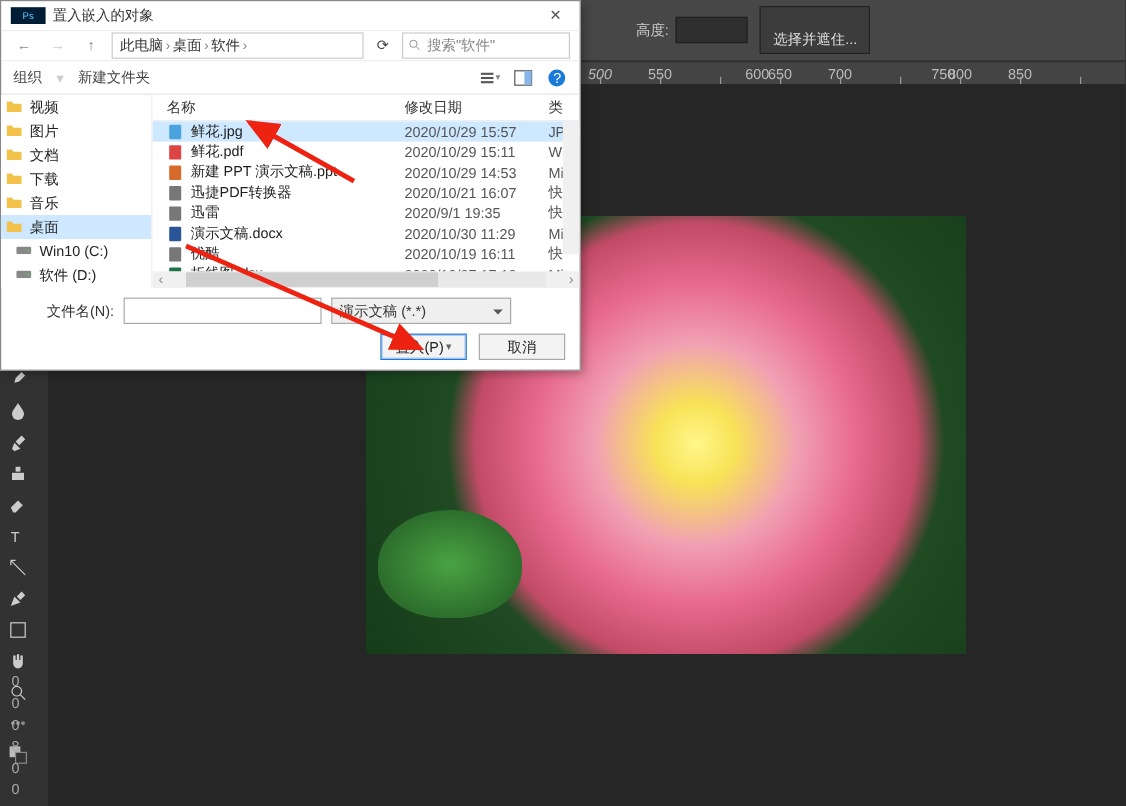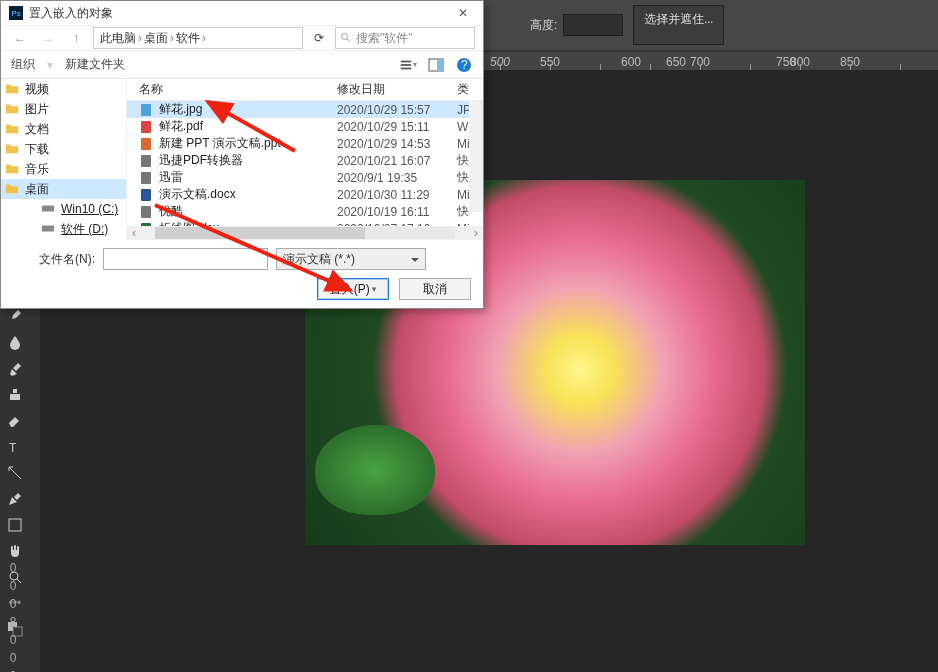--- a/index.html
+++ b/index.html
@@ -4,21 +4,21 @@
 <style>
 * { margin: 0; padding: 0; box-sizing: border-box; font-family: "Microsoft YaHei", "Segoe UI", sans-serif; font-size: 12px; }
 body { background: #323232; width: 938px; height: 672px; overflow: hidden; position: relative; }
 
 
 .ps-app { position: absolute; inset: 0; background: #323232; }
 .ps-topbar { height: 50px; background: #474747; display: flex; align-items: center; padding: 0 10px; gap: 10px; color: #ccc; }
 .ps-field { display: flex; align-items: center; gap: 6px; }
 .ps-field label { color: #ccc; }
 .ps-input { background: #2f2f2f; border: 1px solid #202020; width: 60px; height: 22px; color: #ccc; padding: 0 4px; }
-.ps-btn-dark { background: #3c3c3c; color: #ddd; border: 1px solid #222; padding: 5px 10px; height: 40px; font-family: Liberation Serif, serif; }
+.ps-btn-dark { background: #3c3c3c; color: #ddd; border: 1px solid #222; padding: 19px 10px; height: 40px; }
 
 .ps-ruler-h { position: absolute; top: 52px; left: 40px; right: 0; height: 18px; background: #444; color: #bbb; display: flex; align-items: flex-end; overflow: hidden; font-size: 10px; }
 .ps-ruler-h span { position: absolute; bottom: 1px; transform: translateX(-50%); }
 .ps-ruler-h .tick { position: absolute; bottom: 0; width: 1px; height: 6px; background: #999; }
 
 .ps-toolbar { position: absolute; left: 0; top: 300px; width: 30px; display: flex; flex-direction: column; gap: 4px; align-items: center; padding-top: 6px; }
 .ps-tool { width: 22px; height: 22px; display: flex; align-items: center; justify-content: center; color: #ccc; }
 .ps-tool svg { width: 16px; height: 16px; }
 
 .ps-side-ruler { position: absolute; left: 0; top: 560px; width: 26px; display: flex; flex-direction: column; gap: 2px; color: #aaa; font-size: 9px; align-items: center; }
@@ -45,21 +45,21 @@
 .dlg-toolbar { height: 28px; display: flex; align-items: center; gap: 12px; padding: 0 10px; color: #444; border-bottom: 1px solid #e5e5e5; }
 .toolbar-right { margin-left: auto; display: flex; align-items: center; gap: 10px; }
 .view-icon, .help-icon { width: 18px; height: 18px; display: flex; align-items: center; justify-content: center; }
 .help-icon { color: #1a7ad9; }
 
 .dlg-body { flex: 1; display: flex; overflow: hidden; }
 .sidebar { width: 126px; background: #fff; border-right: 1px solid #eee; overflow-y: auto; }
 .side-item { height: 20px; display: flex; align-items: center; padding-left: 4px; gap: 6px; color: #222; }
 .side-item.selected { background: #cde8ff; }
 .side-item svg { width: 14px; height: 12px; }
-.side-item.drive { padding-left: 40px; text-decoration: underline; }
+.side-item.drive { padding-left: 12px; }
 
 .file-pane { flex: 1; display: flex; flex-direction: column; overflow: hidden; }
 .file-head { height: 22px; display: flex; border-bottom: 1px solid #eee; color: #333; }
 .col-name-h { flex: 1; padding-left: 12px; display: flex; align-items: center; }
 .col-date-h { width: 120px; display: flex; align-items: center; margin-left: 20px; }
 .col-type-h { width: 26px; display: flex; align-items: center; }
 .file-list { flex: 1; overflow: hidden; position: relative; }
 .file-row { height: 17px; display: flex; align-items: center; padding-left: 12px; color: #222; }
 .file-row.selected { background: #cde8ff; }
 .file-row .fi { width: 14px; height: 14px; margin-right: 6px; display: inline-flex; align-items: center; justify-content: center; }
@@ -110,21 +110,21 @@
     <div class="ps-btn-dark">选择并遮住...</div>
   </div>
 
   <div class="ps-ruler-h" id="rulerH">
       <span style="left: 460px; font-style: italic;">500</span>
       <div class="tick" style="left: 460px;"></div>
       <span style="left: 510px;">550</span>
       <div class="tick" style="left: 510px;"></div>
       <span style="left: 560px; margin-left: 31px;">600</span>
       <div class="tick" style="left: 560px;"></div>
-      <span style="left: 636px;">650</span>
+      <span style="left: 610px;">650</span>
       <div class="tick" style="left: 610px;"></div>
       <span style="left: 660px;">700</span>
       <div class="tick" style="left: 660px;"></div>
       <span style="left: 746px;">750</span>
       <div class="tick" style="left: 710px;"></div>
       <span style="left: 760px;">800</span>
       <div class="tick" style="left: 760px;"></div>
       <span style="left: 810px;">850</span>
       <div class="tick" style="left: 810px;"></div>
       <span style="left: 909px;">900</span>
@@ -208,21 +208,21 @@
       <div>9</div>
     </div>
 
   <div class="canvas-area">
     <div class="canvas-image"></div>
   </div>
 </div>
 
 <div class="dialog">
   <div class="dlg-title">
-    <span style="width:14px;height:14px;background:#001d36;color:#5fc8ff;font-size:8px;display:inline-flex;align-items:center;justify-content:center;margin-right:6px">Ps</span>
+    <span style="width:29px;height:14px;background:#001d36;color:#5fc8ff;font-size:8px;display:inline-flex;align-items:center;justify-content:center;margin-right:6px">Ps</span>
     <span>置入嵌入的对象</span>
     <span class="spacer"></span>
     <span class="dlg-close">✕</span>
   </div>
 
   <div class="dlg-nav">
     <div class="nav-arrow">←</div>
     <div class="nav-arrow" style="color:#ccc">→</div>
     <div class="nav-arrow">↑</div>
     <div class="breadcrumb">

